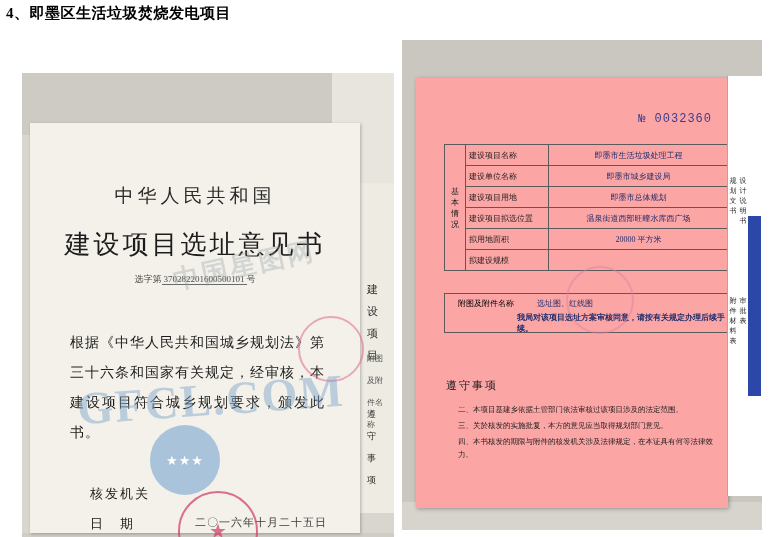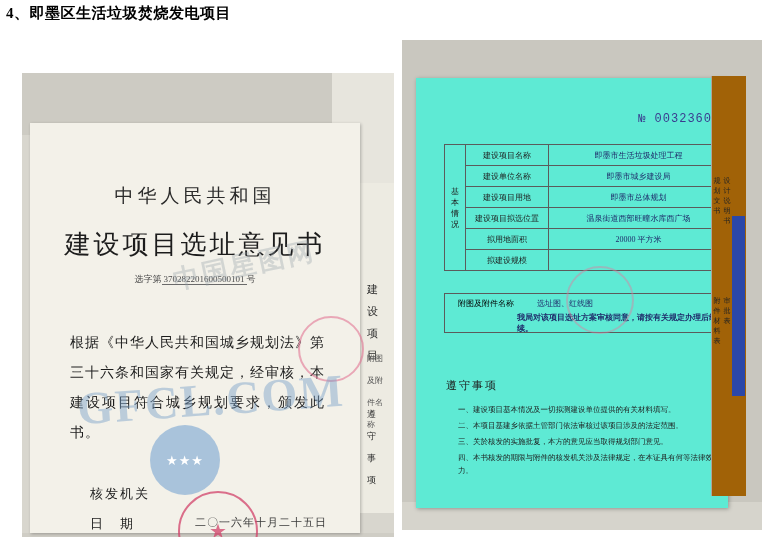--- a/index.html
+++ b/index.html
@@ -214,21 +214,21 @@
     height: 490px;
     background: #c9c7bf;
     overflow: hidden;
   }
   .right-page {
     position: absolute;
     left: 14px;
     top: 38px;
     width: 312px;
     height: 430px;
-    background: #5eead4;
+    background: #fca5a5;
     box-shadow: 1px 1px 4px rgba(0,0,0,0.3);
   }
   .right-bottom-strip {
     position: absolute;
     left: 0; bottom: 0;
     width: 360px; height: 28px;
     background: #d6d4cc;
   }
   .serial {
     position: absolute;
@@ -256,21 +256,20 @@
     vertical-align: middle;
   }
   .col-vert {
     width: 14px;
     text-align: center;
     font-size: 8px;
     line-height: 11px;
   }
   .col-label {
     width: 76px;
-    text-align: center;
     white-space: nowrap;
   }
   .col-value {
     text-align: center;
     color: #1f2d6b;
     font-size: 8px;
   }
   .note-box {
     position: absolute;
     left: 28px;
@@ -328,25 +327,25 @@
     width: 64px;
     height: 64px;
     border: 2px solid #dd7fa0;
     border-radius: 50%;
     opacity: 0.45;
   }
 
   
   .tabs-panel {
     position: absolute;
-    right: 16px;
+    right: 0;
     top: 36px;
     width: 34px;
     height: 420px;
-    background: #a16207;
+    background: #ffffff;
     border-left: 1px solid #aaa8a0;
   }
   .tab-blue {
     position: absolute;
     right: 1px;
     top: 140px;
     width: 13px;
     height: 180px;
     background: #2b47a8;
   }
@@ -497,21 +496,20 @@
         <div class="nb-label">附图及附件名称</div>
         <div class="nb-val">选址图、红线图</div>
         <div class="nb-val2">我局对该项目选址方案审核同意，请按有关规定办理后续手续。</div>
       </div>
 
       <div class="stamp-right"></div>
 
       <div class="rules">
         <div class="rules-title">遵守事项</div>
         <ol>
-          <li>一、建设项目基本情况及一切拟测建设单位提供的有关材料填写。</li>
           <li>二、本项目基建乡依据土管部门依法审核过该项目涉及的法定范围。</li>
           <li>三、关於核发的实施批复，本方的意见应当取得规划部门意见。</li>
           <li>四、本书核发的期限与附件的核发机关涉及法律规定，在本证具有何等法律效力。</li>
         </ol>
       </div>
     </div>
 
     <div class="tabs-panel">
       <div class="tab-blue"></div>
       <div class="tab-col tab-c1">规划文书</div>

